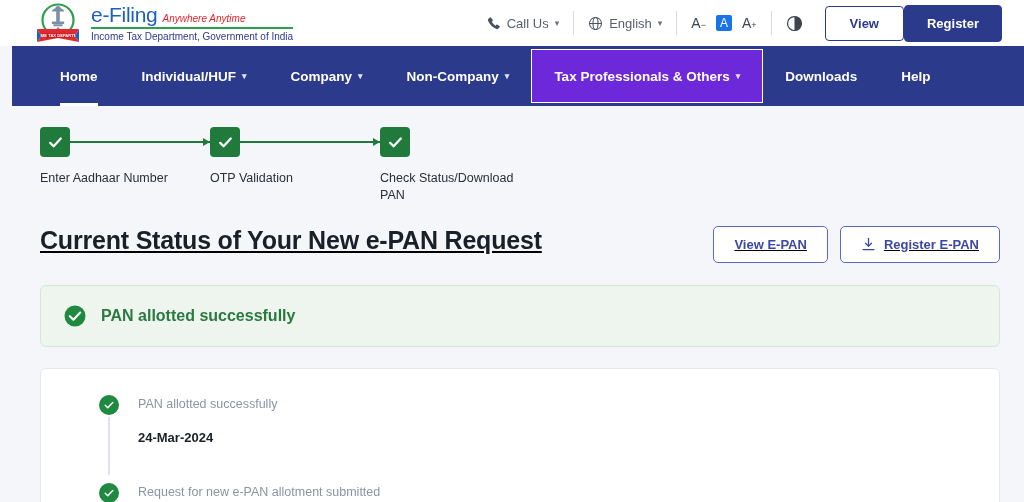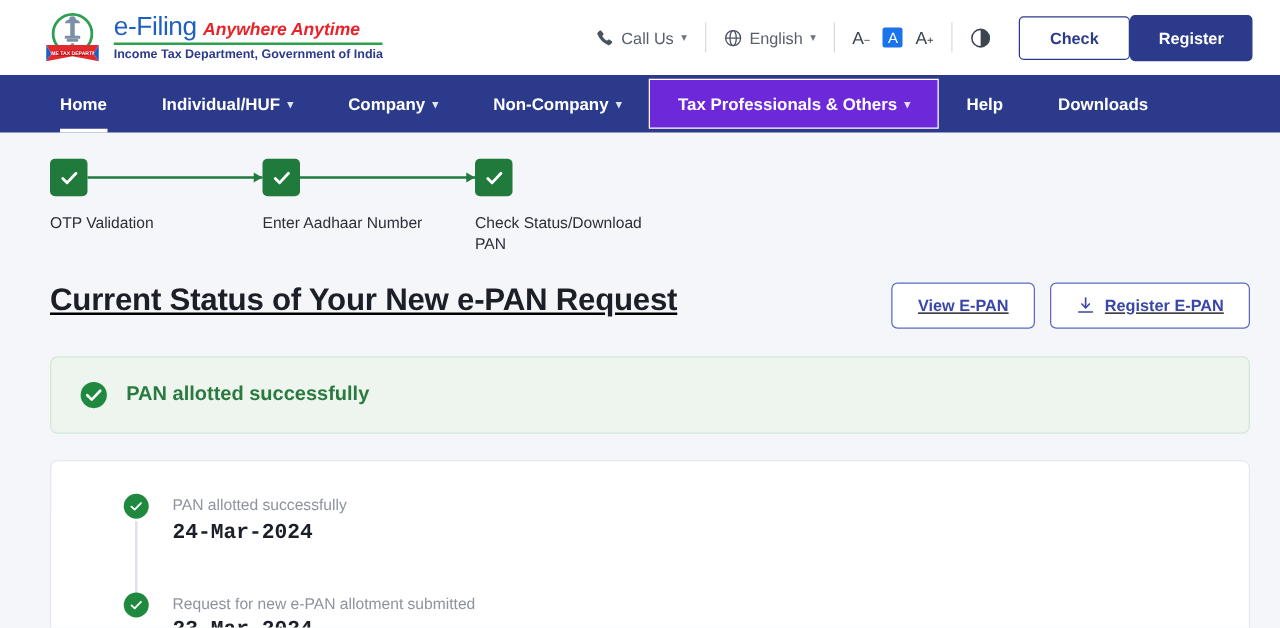--- a/index.html
+++ b/index.html
@@ -5,34 +5,34 @@
   * { box-sizing: border-box; margin: 0; padding: 0; }
   html, body {
     width: 1024px; height: 502px;
     font-family: "Liberation Sans", sans-serif;
     background: #f5f6fa;
     overflow: hidden;
   }
 
   
   .top-header {
-    height: 60px;
+    height: 46px;
     background: #ffffff;
     display: flex;
     align-items: center;
     padding: 0 22px 0 34px;
   }
   .brand { display: flex; align-items: center; gap: 9px; }
   .emblem { width: 48px; height: 42px; flex: 0 0 auto; }
   .brand-text { display: flex; flex-direction: column; line-height: 1; }
   .brand-line1 { display: flex; align-items: baseline; gap: 5px;
                  border-bottom: 2px solid #2e9e4f; padding-bottom: 2px; }
   .efiling { font-size: 21px; color: #1f5fbf; letter-spacing: -0.3px; }
-  .anywhere { font-size: 14px; color: #e8232a; font-style: italic; font-weight: bold; }
-  .brand-line2 { font-size: 10px; color: #2c3a8c; padding-top: 3px; font-weight: 700; }
+  .anywhere { font-size: 10px; color: #e8232a; font-style: italic; font-weight: normal; }
+  .brand-line2 { font-size: 10px; color: #2c3a8c; padding-top: 3px; font-weight: 400; }
 
   .header-right { margin-left: auto; display: flex; align-items: center; gap: 0; }
   .hr-item {
     display: flex; align-items: center; gap: 6px;
     font-size: 13px; color: #585f6b; padding: 0 14px;
     cursor: pointer; white-space: nowrap;
   }
   .hr-sep { width: 1px; height: 24px; background: #d7dae1; }
   .caret { font-size: 9px; color: #6b7280; }
   .phone-ico, .globe-ico { display: inline-flex; }
@@ -55,22 +55,22 @@
     padding: 9px 24px; cursor: pointer; margin-left: 8px;
   }
   .btn-register {
     border: 1px solid #2c3a8c; color: #fff; background: #2c3a8c;
     border-radius: 4px; font-size: 13px; font-weight: bold;
     padding: 10px 22px; cursor: pointer; margin-left: 0;
   }
 
   
   .navbar {
-    height: 46px; background: #2c3a8c;
-    display: flex; align-items: stretch; padding-left: 26px;
+    height: 60px; background: #2c3a8c;
+    display: flex; align-items: stretch; padding-left: 26px; margin-left: 12px;
   }
   .nav-item {
     display: flex; align-items: center; gap: 6px;
     color: #ffffff; font-size: 13.5px; font-weight: bold;
     padding: 0 22px; cursor: pointer; position: relative;
     white-space: nowrap;
   }
   .nav-item .caret { color: #dfe3f5; font-size: 9px; }
   .nav-item.active::after {
     content: ""; position: absolute; left: 22px; right: 22px; bottom: 0;
@@ -140,21 +140,21 @@
     width: 20px; height: 20px; border-radius: 50%; background: #1f8a3f;
     display: flex; align-items: center; justify-content: center;
     flex: 0 0 auto; z-index: 2; position: relative;
   }
   .tl-connector {
     position: absolute; left: 67px; top: 22px; width: 2px; height: 58px;
     background: #dfe2e8; z-index: 1;
   }
   .tl-body { margin-left: 19px; padding-bottom: 38px; }
   .tl-label { font-size: 12.5px; color: #8e949e; line-height: 1.5; }
-  .tl-date { font-size: 17px; color: #1b1f27; font-weight: bold; margin-top: 3px; font-family: Liberation Mono, monospace; }
+  .tl-date { font-size: 13px; color: #1b1f27; font-weight: bold; margin-top: 16px; }
 </style>
 </head>
 <body>
 
 <div class="top-header">
 
   <div class="brand">
     <svg class="emblem" viewBox="0 0 48 42">
       <circle cx="24" cy="18" r="15.5" fill="none" stroke="#2e9e4f" stroke-width="2.2"></circle>
       <g fill="#7b8fa6">
@@ -222,21 +222,21 @@
 
     <div class="hr-sep"></div>
 
     <div class="contrast-wrap">
       <svg width="17" height="17" viewBox="0 0 18 18">
         <circle cx="9" cy="9" r="7.4" fill="none" stroke="#3c4450" stroke-width="1.3"></circle>
         <path d="M9 1.6a7.4 7.4 0 0 1 0 14.8z" fill="#3c4450"></path>
       </svg>
     </div>
 
-    <button class="btn-login">Check</button>
+    <button class="btn-login">View</button>
     <button class="btn-register">Register</button>
   </div>
 </div>
 
 <div class="navbar" id="navbar">
     <div class="nav-item active">
       <span>Home</span>
     </div>
     <div class="nav-item">
       <span>Individual/HUF</span>
@@ -248,49 +248,49 @@
     </div>
     <div class="nav-item">
       <span>Non-Company</span>
       <span class="caret">▾</span>
     </div>
     <div class="nav-item focused">
       <span>Tax Professionals &amp; Others</span>
       <span class="caret">▾</span>
     </div>
     <div class="nav-item">
+      <span>Downloads</span>
+    </div>
+    <div class="nav-item">
       <span>Help</span>
-    </div>
-    <div class="nav-item">
-      <span>Downloads</span>
     </div>
   </div>
 
 <div class="stepper" id="stepper">
     <div class="step">
       <div class="step-row">
         <div class="step-box">
           <svg width="17" height="17" viewBox="0 0 18 18" fill="none" stroke="#ffffff" stroke-width="2.4" stroke-linecap="round" stroke-linejoin="round">
             <polyline points="3.4,9.4 7,13 14.6,4.8"></polyline>
           </svg>
         </div>
         <div class="step-line"></div>
       </div>
-      <div class="step-label">OTP Validation</div>
+      <div class="step-label">Enter Aadhaar Number</div>
     </div>
     <div class="step">
       <div class="step-row">
         <div class="step-box">
           <svg width="17" height="17" viewBox="0 0 18 18" fill="none" stroke="#ffffff" stroke-width="2.4" stroke-linecap="round" stroke-linejoin="round">
             <polyline points="3.4,9.4 7,13 14.6,4.8"></polyline>
           </svg>
         </div>
         <div class="step-line"></div>
       </div>
-      <div class="step-label">Enter Aadhaar Number</div>
+      <div class="step-label">OTP Validation</div>
     </div>
     <div class="step last">
       <div class="step-row">
         <div class="step-box">
           <svg width="17" height="17" viewBox="0 0 18 18" fill="none" stroke="#ffffff" stroke-width="2.4" stroke-linecap="round" stroke-linejoin="round">
             <polyline points="3.4,9.4 7,13 14.6,4.8"></polyline>
           </svg>
         </div>
       </div>
       <div class="step-label">Check Status/Download PAN</div>

